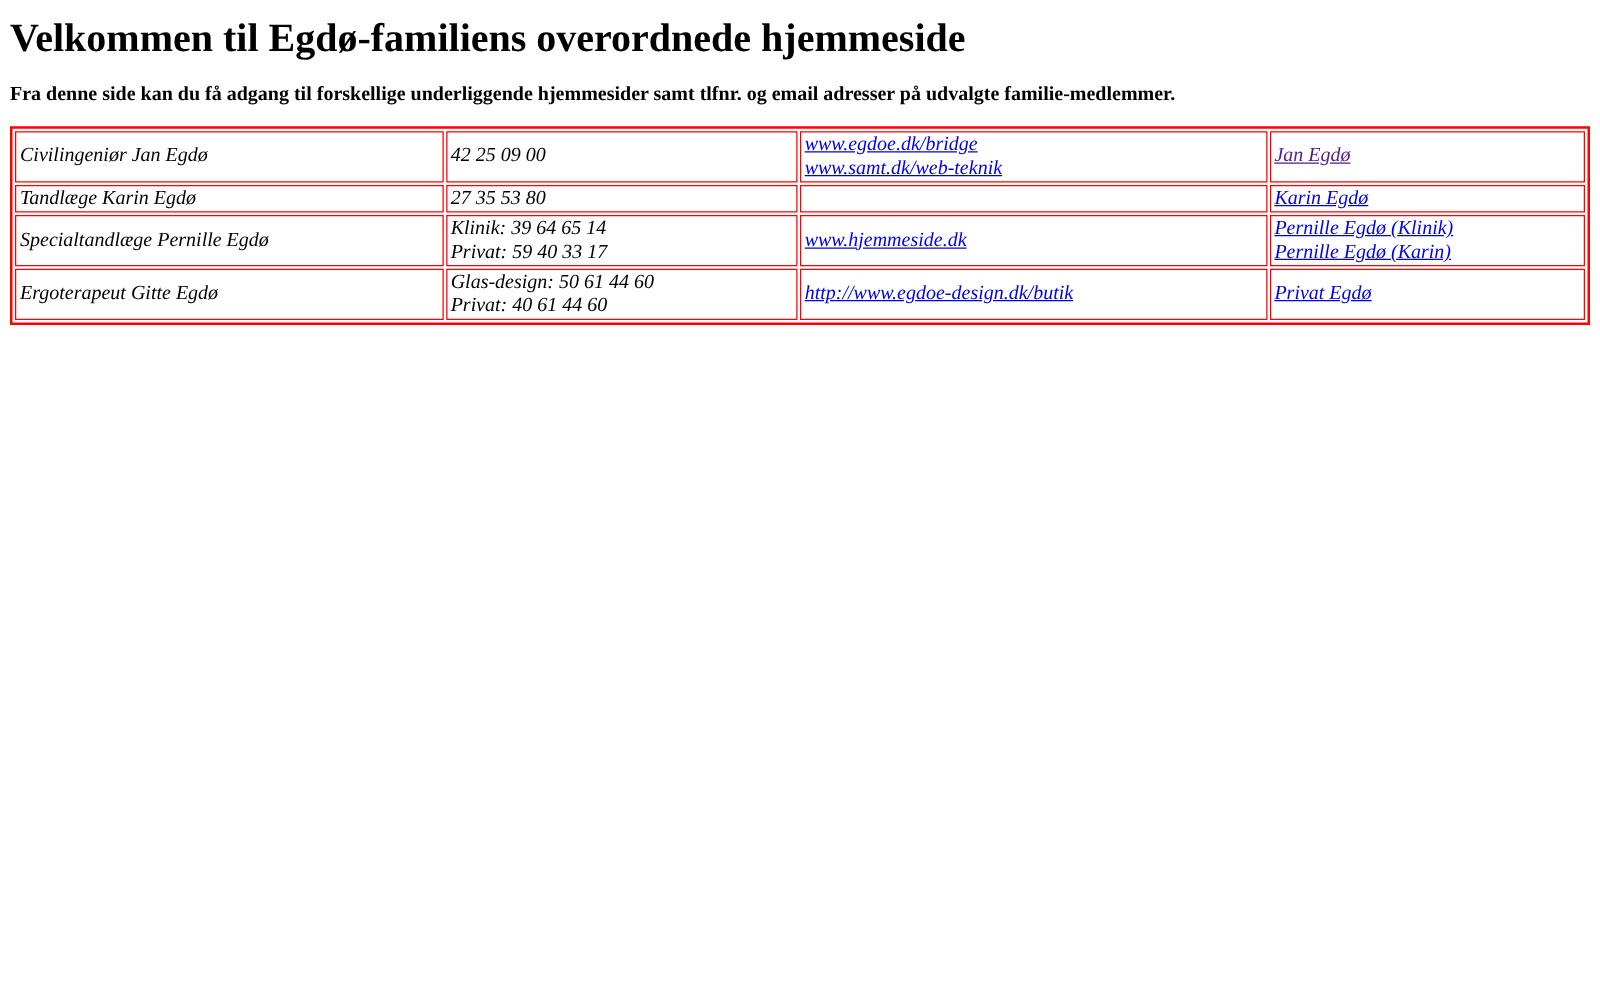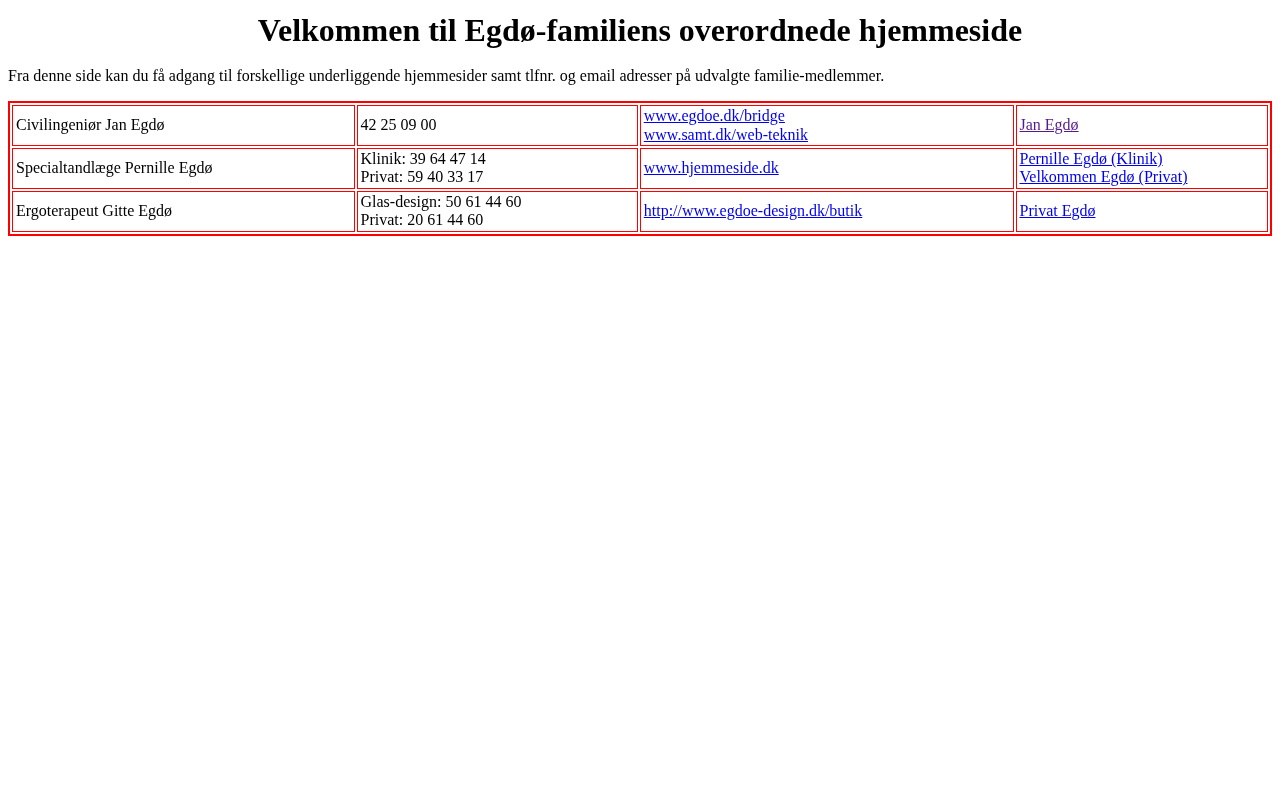--- a/index.html
+++ b/index.html
@@ -14,36 +14,38 @@
     background: var(--bg-color);
     color: var(--text-color);
   }
   body {
     margin: 8px;
     font-family: "Liberation Serif", "DejaVu Serif", serif;
     font-size: 16px;
     line-height: 1.15;
   }
   h1 {
-    text-align: center;
+    text-align: left;
     font-size: 32px;
     font-weight: bold;
     margin: 4px 0 0 0;
     line-height: 1.15;
   }
   p.intro {
     margin: 18px 0 16px 0;
+    font-weight: bold;
   }
   table.family {
     width: 100%;
     table-layout: fixed;
     border-collapse: separate;
     border-spacing: 2px;
     border: 2px solid var(--border-color);
     empty-cells: show;
+    font-style: italic;
   }
   table.family td {
     border: 1px solid var(--border-color);
     padding: 1px 3px;
     vertical-align: middle;
     overflow: hidden;
     word-wrap: break-word;
   }
   table.family td .line {
     white-space: nowrap;
@@ -78,38 +80,48 @@
       </td>
       <td>
         <div class="line"><a href="#">www.egdoe.dk/bridge</a></div>
         <div class="line"><a href="#">www.samt.dk/web-teknik</a></div>
       </td>
       <td>
         <div class="line"><a href="#" class="visited">Jan Egdø</a></div>
       </td>
     </tr>
     <tr>
+      <td>Tandlæge Karin Egdø</td>
+      <td>
+        <div class="line">27 35 53 80</div>
+      </td>
+      <td></td>
+      <td>
+        <div class="line"><a href="#">Karin Egdø</a></div>
+      </td>
+    </tr>
+    <tr>
       <td>Specialtandlæge Pernille Egdø</td>
       <td>
-        <div class="line">Klinik: 39 64 47 14</div>
+        <div class="line">Klinik: 39 64 65 14</div>
         <div class="line">Privat: 59 40 33 17</div>
       </td>
       <td>
         <div class="line"><a href="#">www.hjemmeside.dk</a></div>
       </td>
       <td>
         <div class="line"><a href="#">Pernille Egdø (Klinik)</a></div>
-        <div class="line"><a href="#">Velkommen Egdø (Privat)</a></div>
+        <div class="line"><a href="#">Pernille Egdø (Karin)</a></div>
       </td>
     </tr>
     <tr>
       <td>Ergoterapeut Gitte Egdø</td>
       <td>
         <div class="line">Glas-design: 50 61 44 60</div>
-        <div class="line">Privat: 20 61 44 60</div>
+        <div class="line">Privat: 40 61 44 60</div>
       </td>
       <td>
         <div class="line"><a href="#">http://www.egdoe-design.dk/butik</a></div>
       </td>
       <td>
         <div class="line"><a href="#">Privat Egdø</a></div>
       </td>
     </tr>
   </tbody>
 </table>

